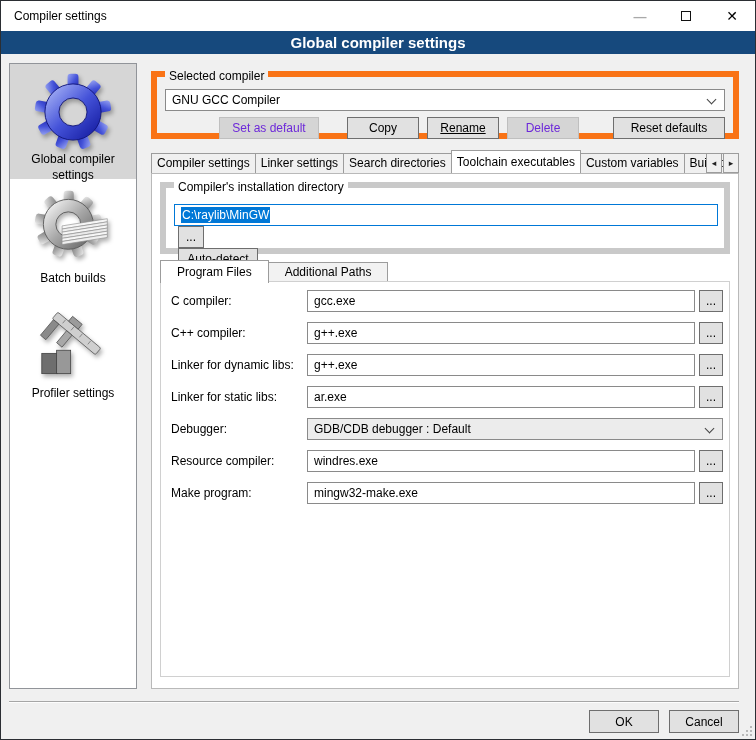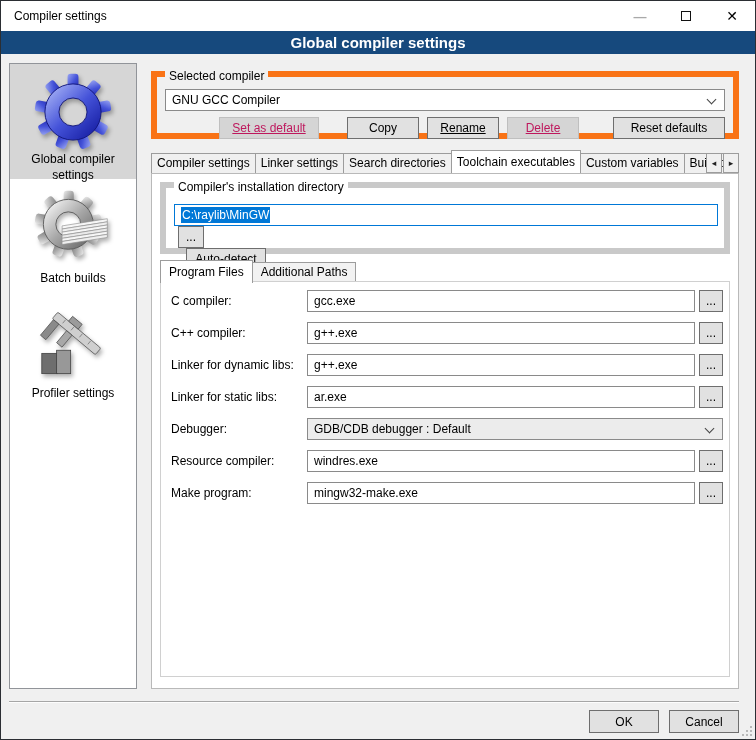--- a/index.html
+++ b/index.html
@@ -36,21 +36,21 @@
   .legend { position:absolute; top:-8px; left:8px; padding:0 4px; background:#f0f0f0; white-space:nowrap; }
   .legend.on-white { background:#fff; }
   
   .combo { position:relative; background:#fff; border:1px solid #8a8a8a; height:22px; line-height:20px; padding-left:6px; overflow:hidden; white-space:nowrap; }
   .combo.gray { background:#ececec; }
   .chevron { position:absolute; right:9px; top:6px; width:7px; height:7px; border-right:1px solid #454545; border-bottom:1px solid #454545; transform:rotate(45deg); }
   .tinput { background:#fff; border:1px solid #8a8a8a; height:22px; line-height:20px; padding-left:6px; overflow:hidden; white-space:nowrap; }
   .tinput.focused { border:1px solid #0078d7; }
   .sel-text { background:#0078d7; color:#fff; padding:1px 1px; }
   .btn { background:#e1e1e1; border:1px solid #6e6e6e; height:22px; display:flex; align-items:center; justify-content:center; font-size:12px; cursor:default; }
-  .btn.disabled { background:#d5d5d5; border-color:#bfbfbf; color:#be185d;text-decoration:underline; }
+  .btn.disabled { background:#d5d5d5; border-color:#bfbfbf; color:#6d28d9; }
   
   #group-compiler { left:150px; top:70px; width:588px; height:68px; }
   #compiler-combo { position:absolute; left:8px; right:8px; top:12px; }
   #compiler-btnrow { position:absolute; right:8px; top:40px; display:flex; }
   #btn-setdefault { width:100px; }
   #btn-copy   { width:72px;  margin-left:28px; }
   #btn-rename { width:72px;  margin-left:8px;text-decoration:underline; }
   #btn-delete { width:72px;  margin-left:8px; }
   #btn-reset  { width:112px; margin-left:34px; }
   
@@ -58,25 +58,25 @@
   .tab { height:20px; line-height:19px; padding:0 5px; background:#f0f0f0; border:1px solid #9c9c9c; border-bottom:none; margin-right:-1px; white-space:nowrap; }
   .tab.active { height:24px; line-height:23px; background:#fff; position:relative; z-index:3; margin-bottom:-1px; }
   .tab-arrows { position:absolute; top:152px; left:705px; display:flex; z-index:4; }
   .arrow-btn { width:16px; height:20px; background:#f0f0f0; border:1px solid #9c9c9c; display:flex; align-items:center; justify-content:center; font-size:9px; margin-right:1px; color:#222; }
   
   .page { position:absolute; left:150px; top:172px; width:588px; height:516px; background:#fff; border:1px solid #b9b9b9; z-index:2; }
   #group-install { left:8px; top:8px; right:8px; height:72px; border-color:#c9c9c9; }
   #install-row { position:absolute; left:8px; right:6px; top:16px; display:flex;flex-direction:column; }
   #install-input { flex:1; }
   #install-browse { width:26px; margin-left:4px; }
-  #install-autodetect { width:80px; margin-left:12px; }
+  #install-autodetect { width:80px; margin-left:4px; }
   #install-note { position:absolute; left:8px; right:1px; top:44px; color:#a00000; font-size:11.5px; white-space:nowrap; overflow:hidden; }
   
   .subtabrow { position:absolute; left:8px; top:85px; height:23px; display:flex; align-items:flex-end; }
-  .subtab { height:20px; line-height:19px; padding:0 8px; background:#f2f2f2; border:1px solid #9c9c9c; border-bottom:none; margin-right:-1px; white-space:nowrap; }
+  .subtab { height:20px; line-height:19px; padding:0 16px; background:#f2f2f2; border:1px solid #9c9c9c; border-bottom:none; margin-right:-1px; white-space:nowrap; }
   .subtab.active { height:23px; line-height:22px; background:#fff; position:relative; z-index:3; margin-bottom:-1px; }
   .subpage { position:absolute; left:8px; top:107px; width:570px; height:396px; background:#fff; border:1px solid #d0d0d0; }
   
   .frow { position:absolute; left:10px; right:6px; height:22px; display:flex; align-items:center; }
   .flabel { width:136px; flex:none; }
   .ffield { flex:1; }
   .fbrowse { width:24px; flex:none; margin-left:4px; }
   .r0{top:8px}.r1{top:40px}.r2{top:72px}.r3{top:104px}.r4{top:136px}.r5{top:168px}.r6{top:200px}
   
   .footer-sep { position:absolute; left:8px; top:700px; width:730px; border-top:1px solid #a6a6a6; border-bottom:1px solid #fdfdfd; }

